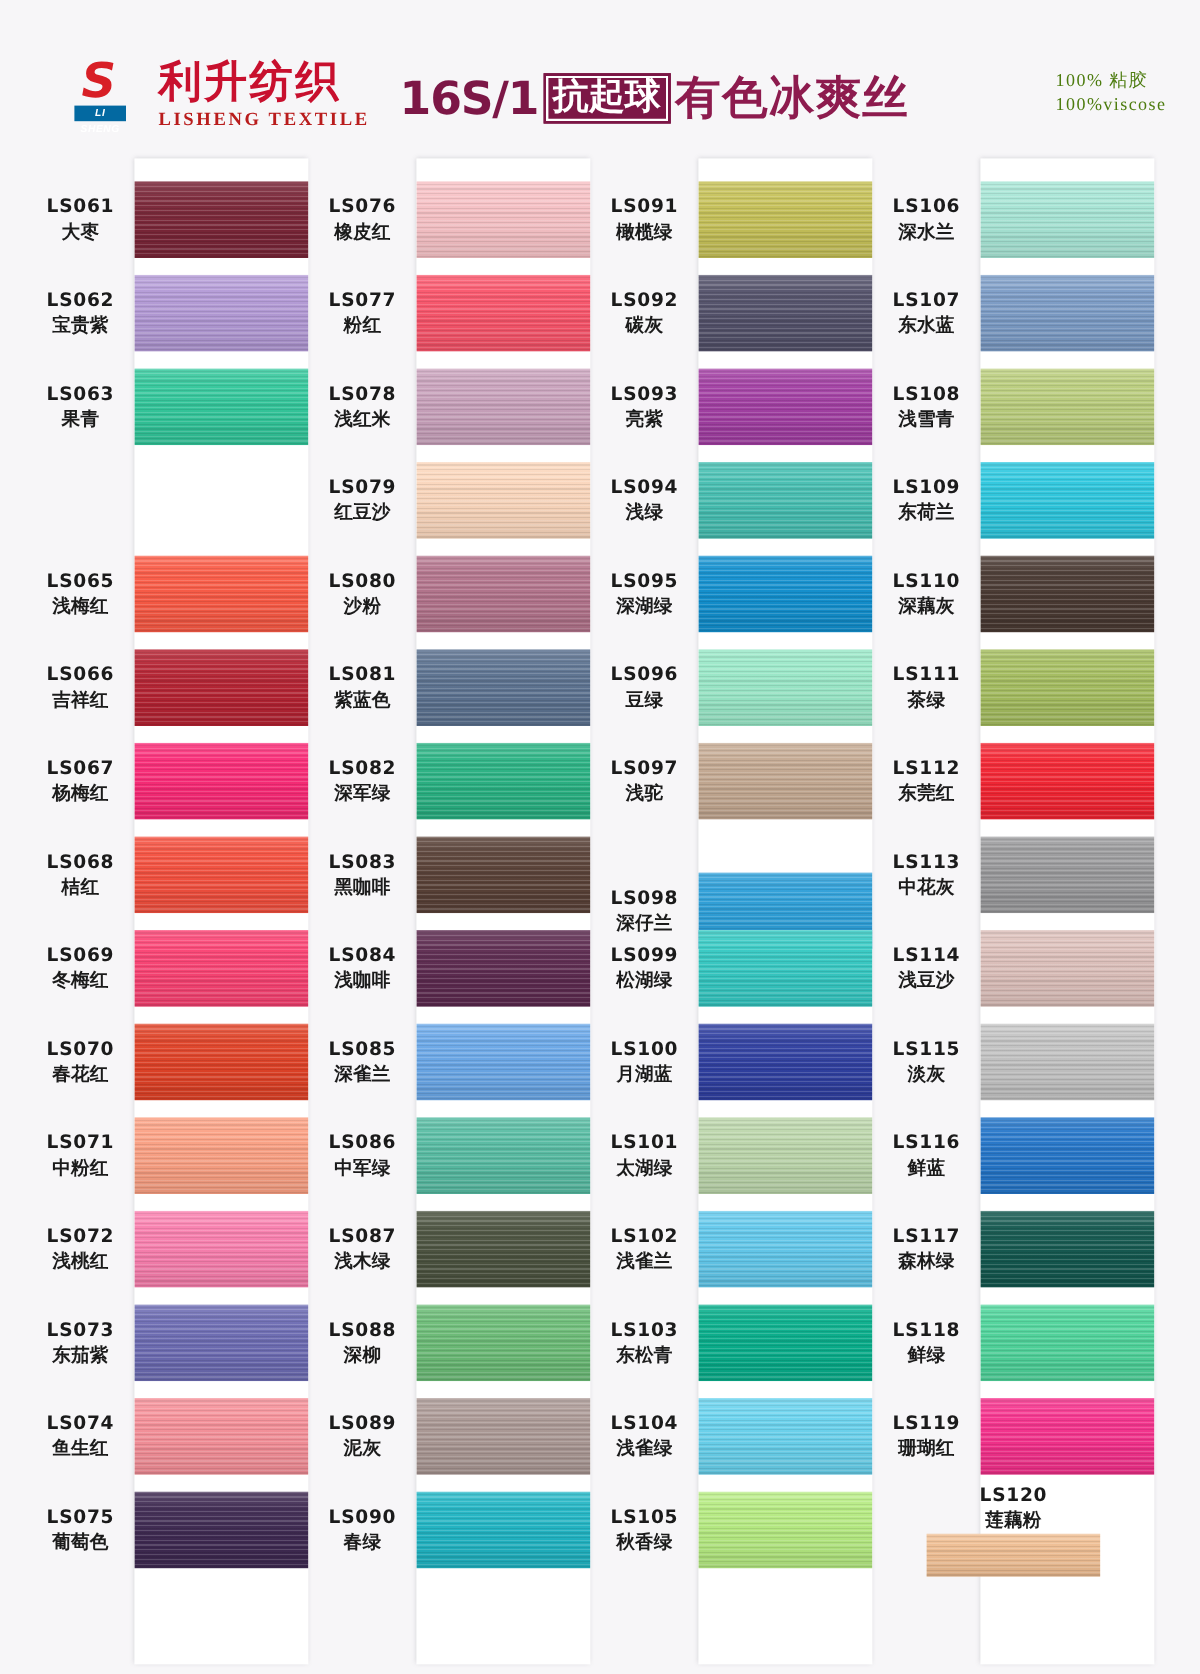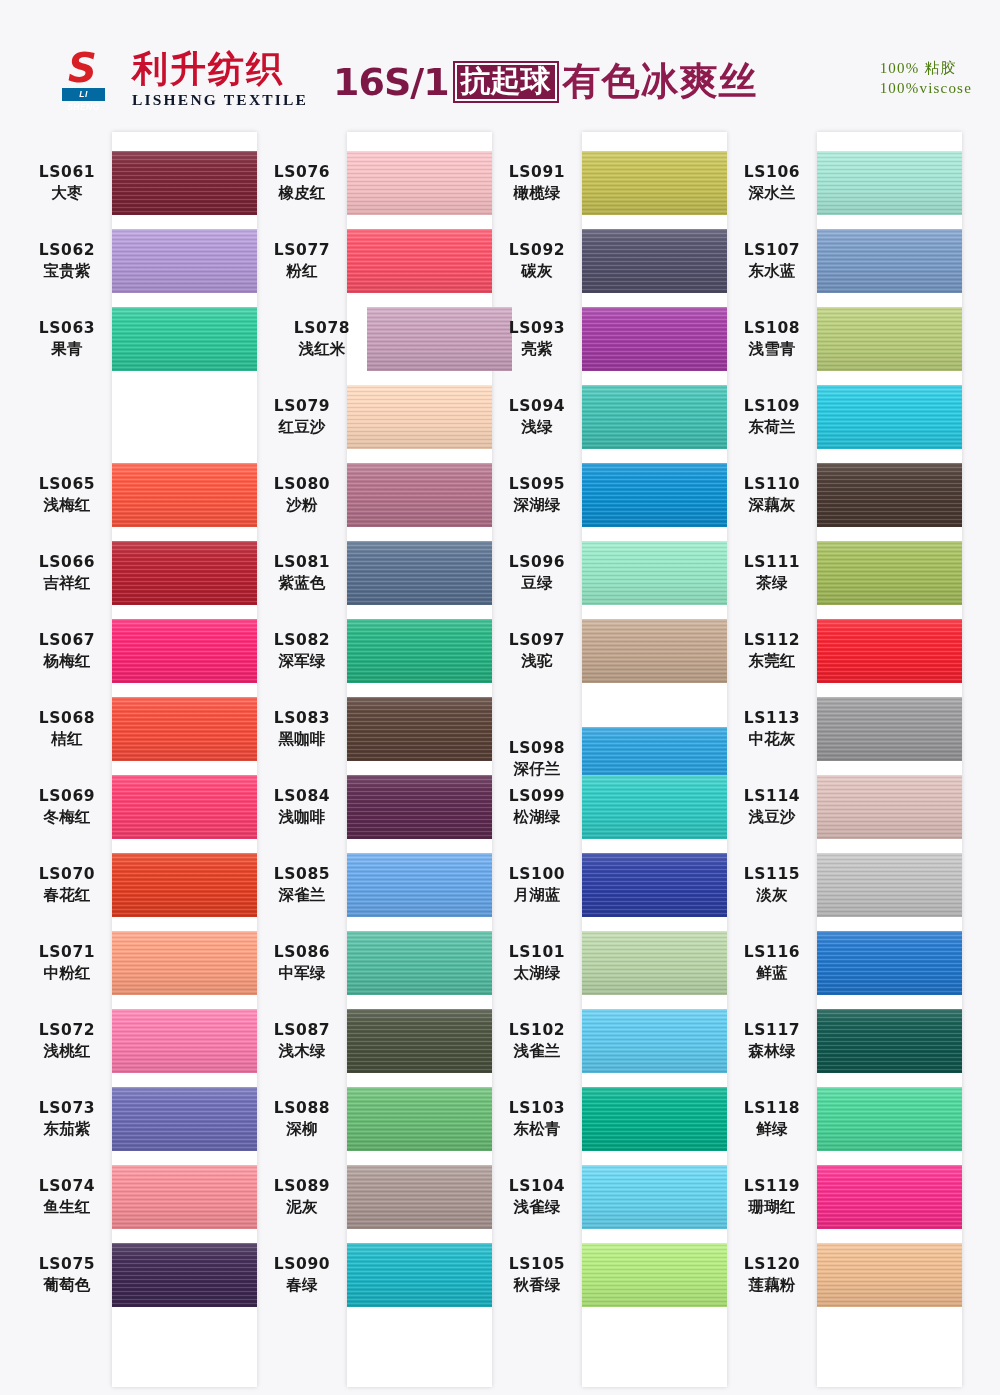--- a/index.html
+++ b/index.html
@@ -66,21 +66,21 @@
   .brand-cn {
     font-size: 36px;
     font-weight: bold;
     color: #c8102e;
     letter-spacing: 2px;
     line-height: 38px;
     font-family: "DejaVu Sans", sans-serif;
   }
   .brand-en {
     font-size: 15.5px;
-    color: #0f172a;
+    color: #b91c1c;
     letter-spacing: 2.2px;
     font-family: "Liberation Serif", serif;
     font-weight: bold;
     margin-top: 3px;
   }
   .title-block {
     position: absolute;
     left: 333px;
     top: 56px;
     display: flex;
@@ -422,21 +422,21 @@
           <div class="label">
             <span class="code">LS077</span>
             <span class="name">粉红</span>
           </div>
           <div class="swatch" title="LS077 粉红">
             <div class="fill" style="background: rgb(249, 85, 107);"></div>
             <div class="threads"></div>
             <div class="sheen"></div>
           </div>
         </div>
-        <div class="row" style="top: 172px; padding-left: 20px;">
+        <div class="row" style="top: 172px;">
           <div class="label">
             <span class="code">LS078</span>
             <span class="name">浅红米</span>
           </div>
           <div class="swatch" title="LS078 浅红米">
             <div class="fill" style="background: rgb(201, 162, 188);"></div>
             <div class="threads"></div>
             <div class="sheen"></div>
           </div>
         </div>
@@ -894,21 +894,21 @@
           <div class="label">
             <span class="code">LS119</span>
             <span class="name">珊瑚红</span>
           </div>
           <div class="swatch" title="LS119 珊瑚红">
             <div class="fill" style="background: rgb(245, 49, 140);"></div>
             <div class="threads"></div>
             <div class="sheen"></div>
           </div>
         </div>
-        <div class="row" style="top: 1108px;">
+        <div class="row" style="top: 1108px; flex-direction: column;">
           <div class="label">
             <span class="code">LS120</span>
             <span class="name">莲藕粉</span>
           </div>
           <div class="swatch" title="LS120 莲藕粉">
             <div class="fill" style="background: rgb(239, 190, 147);"></div>
             <div class="threads"></div>
             <div class="sheen"></div>
           </div>
         </div>

